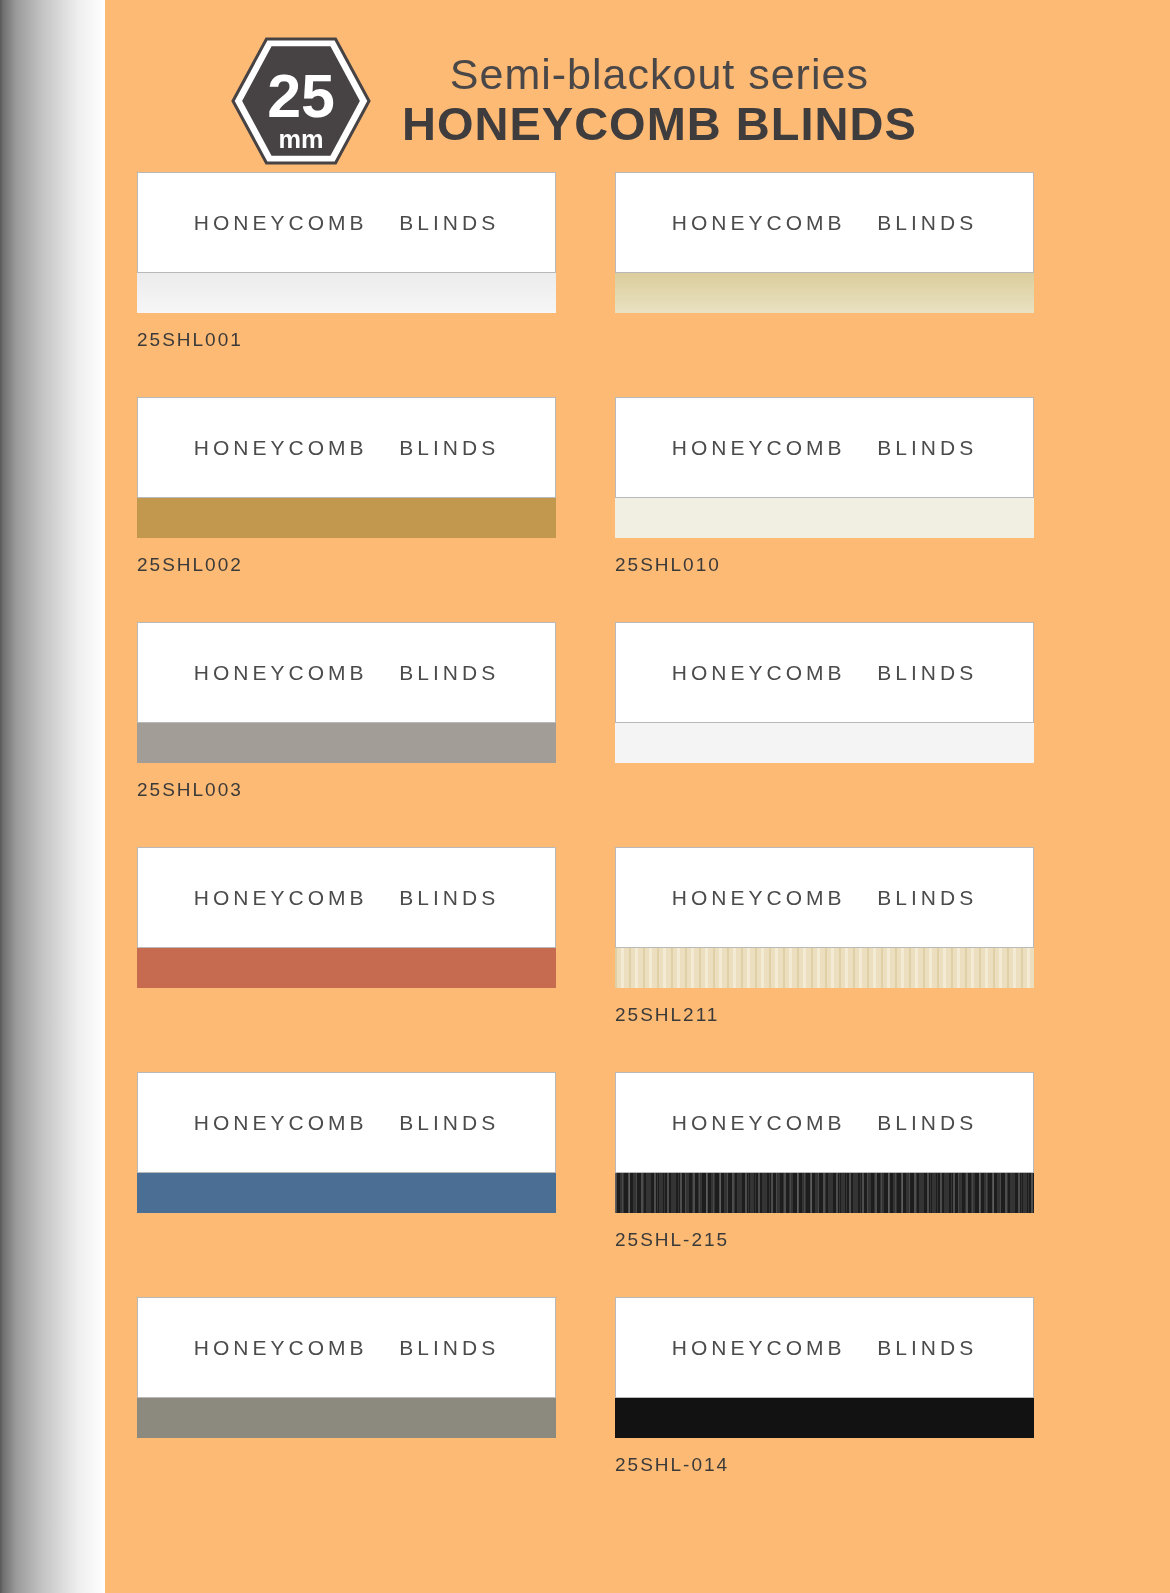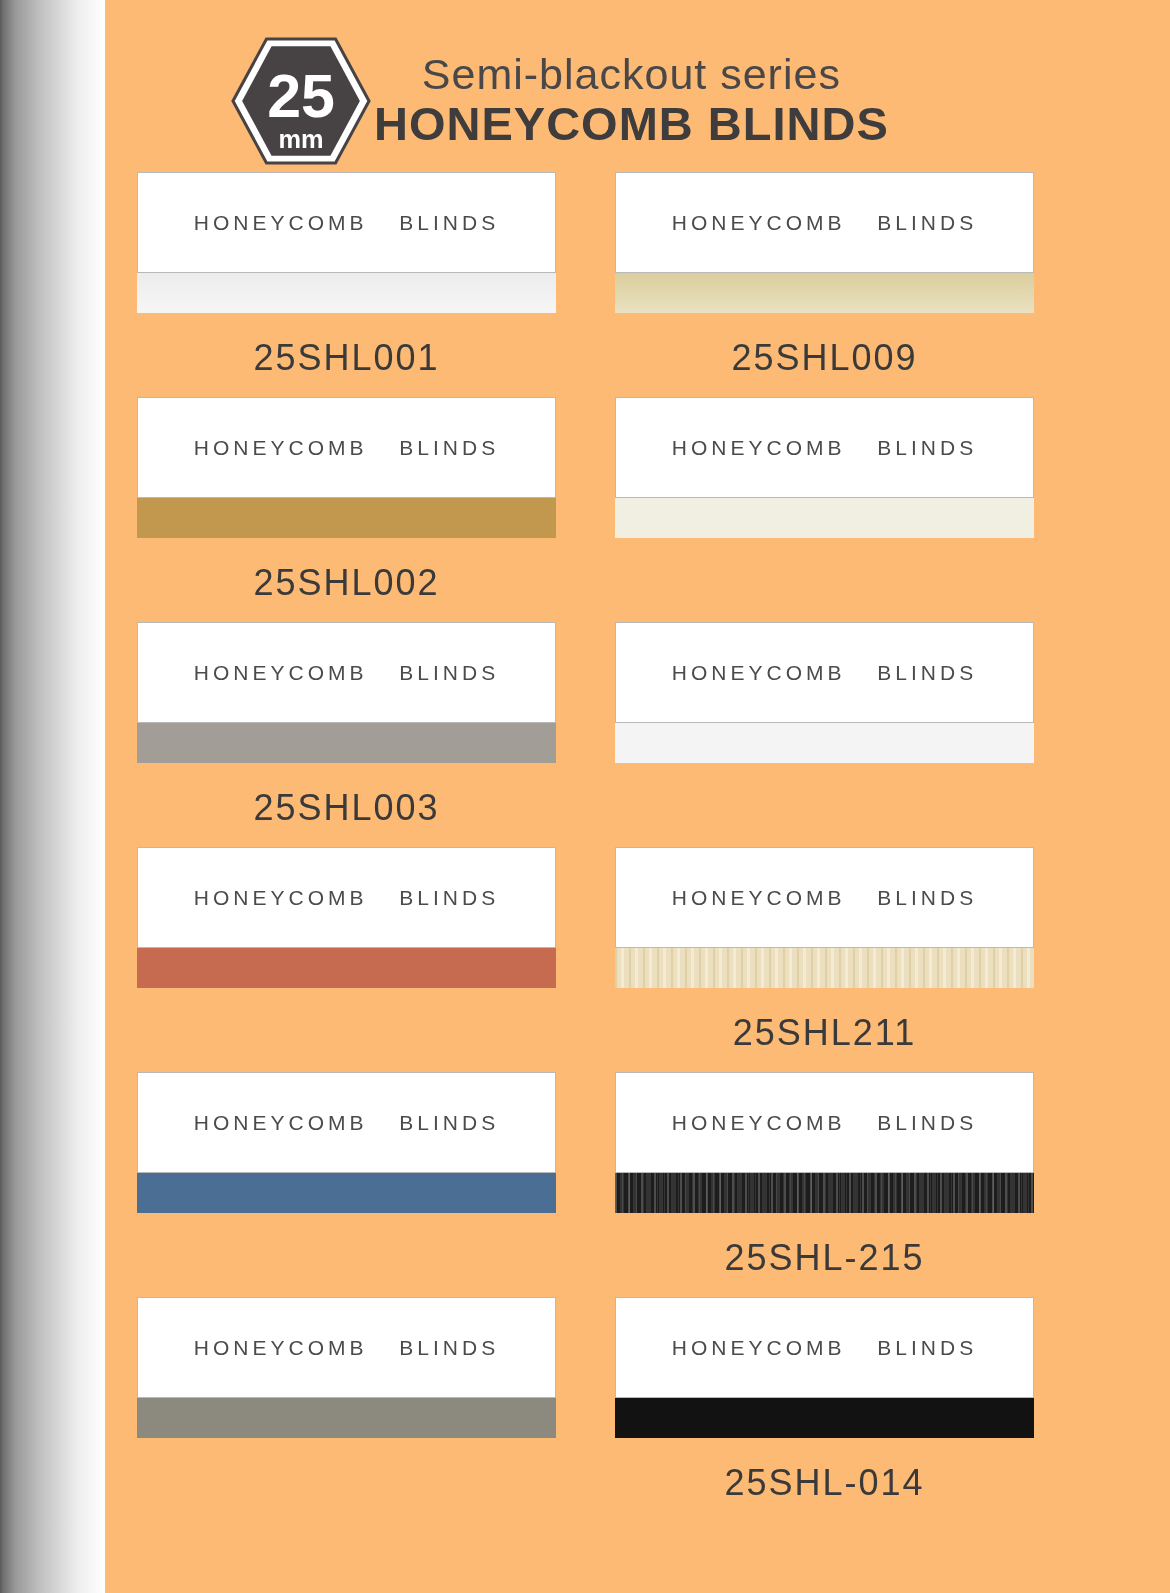--- a/index.html
+++ b/index.html
@@ -28,21 +28,21 @@
   
   .header {
     position: relative;
     display: flex;
     align-items: center;
     padding-top: 33px;
     margin-left: 228px;
     height: 168px;
   }
   .logo-hex { width: 146px; height: 134px; flex: 0 0 auto; }
-  .titles { text-align: center; }
+  .titles { text-align: center; margin-left: 28px; }
   .subtitle {
     font-size: 43px;
     color: #4a4748;
     font-weight: 400;
     letter-spacing: 1px;
     line-height: 1.1;
   }
   .title {
     font-size: 47px;
     color: #3f3c3d;
@@ -86,23 +86,22 @@
   .texture-streaks  {
     background: repeating-linear-gradient(90deg,
       var(--c2) 0 2px, var(--c1) 2px 6px, var(--c3) 6px 9px, var(--c1) 9px 14px);
   }
   .texture-ribs {
     background:
       repeating-linear-gradient(90deg, rgba(255,255,255,0.10) 0 1px, rgba(255,255,255,0) 1px 7px),
       repeating-linear-gradient(90deg, var(--c2) 0 2px, var(--c1) 2px 5px, var(--c3) 5px 9px, var(--c1) 9px 13px);
   }
   .code {
-    margin-top: 24px;
-    text-align: center;
-    font-size: 36px;
+    margin-top: 16px;
+    font-size: 19px;
     color: #3a3a3a;
     letter-spacing: 2px;
     font-weight: 400;
   }
 </style>
 </head>
 <body>
 
 <div class="page">
 
@@ -129,36 +128,36 @@
         </div>
         <div class="strip texture-gradient" style="--c1: #ececec; --c2: #f6f6f6;"></div>
         <figcaption class="code">25SHL001</figcaption>
       </figure>
 
       <figure class="swatch">
         <div class="card">
           <span class="card-text">HONEYCOMB BLINDS</span>
         </div>
         <div class="strip texture-gradient" style="--c1: #dbcd9c; --c2: #e9e2c2;"></div>
-        <figcaption class="code">25SHL009</figcaption>
       </figure>
 
       <figure class="swatch">
         <div class="card">
           <span class="card-text">HONEYCOMB BLINDS</span>
         </div>
         <div class="strip texture-plain" style="--c1: #c2984f;"></div>
         <figcaption class="code">25SHL002</figcaption>
       </figure>
 
       <figure class="swatch">
         <div class="card">
           <span class="card-text">HONEYCOMB BLINDS</span>
         </div>
         <div class="strip texture-plain" style="--c1: #f1efe2;"></div>
+        <figcaption class="code">25SHL010</figcaption>
       </figure>
 
       <figure class="swatch">
         <div class="card">
           <span class="card-text">HONEYCOMB BLINDS</span>
         </div>
         <div class="strip texture-plain" style="--c1: #a39d97;"></div>
         <figcaption class="code">25SHL003</figcaption>
       </figure>
 

